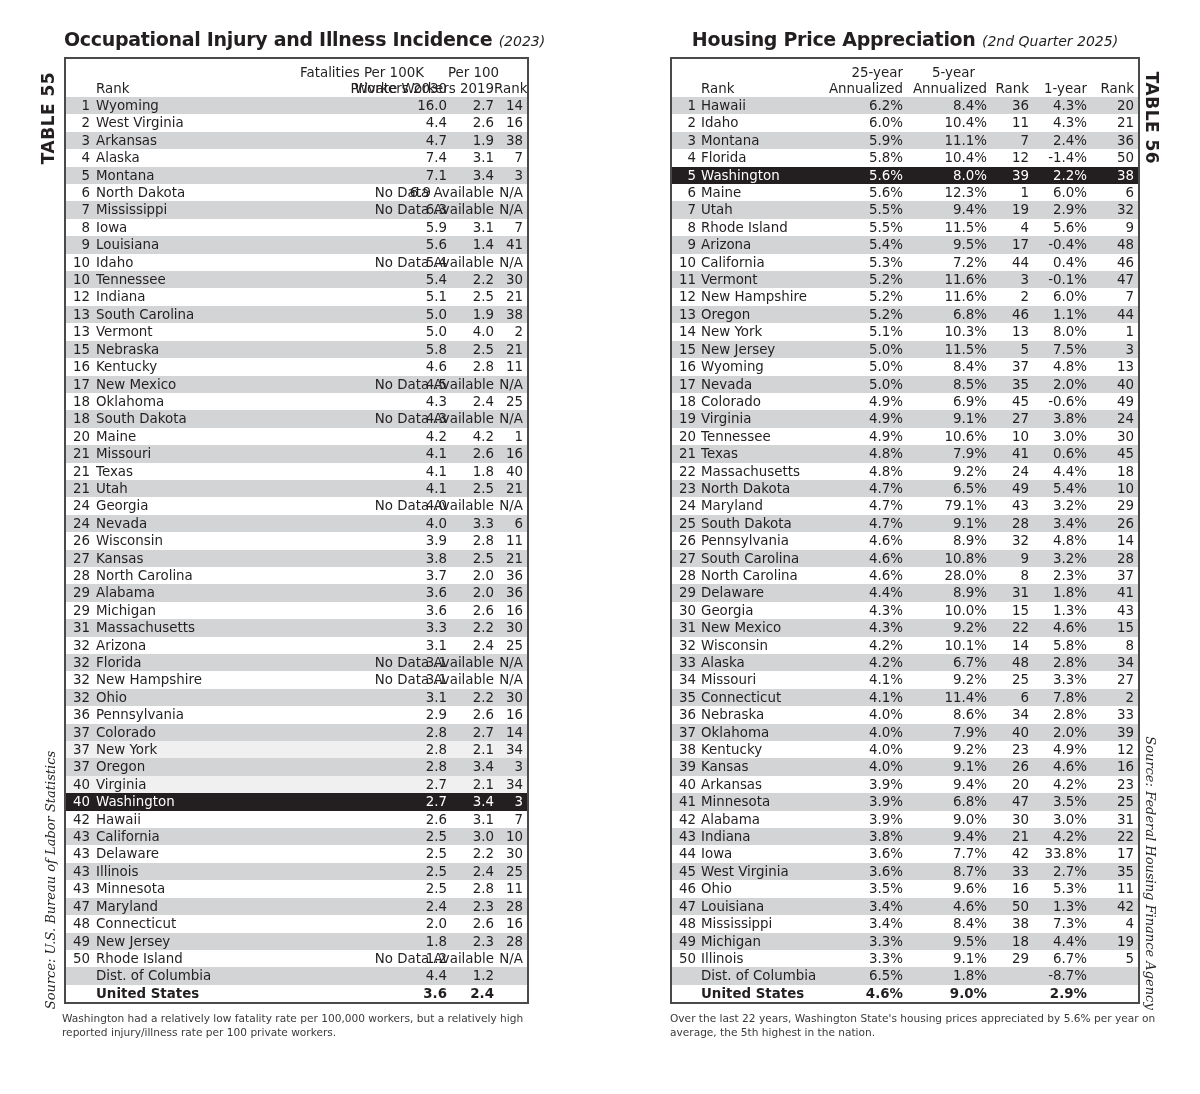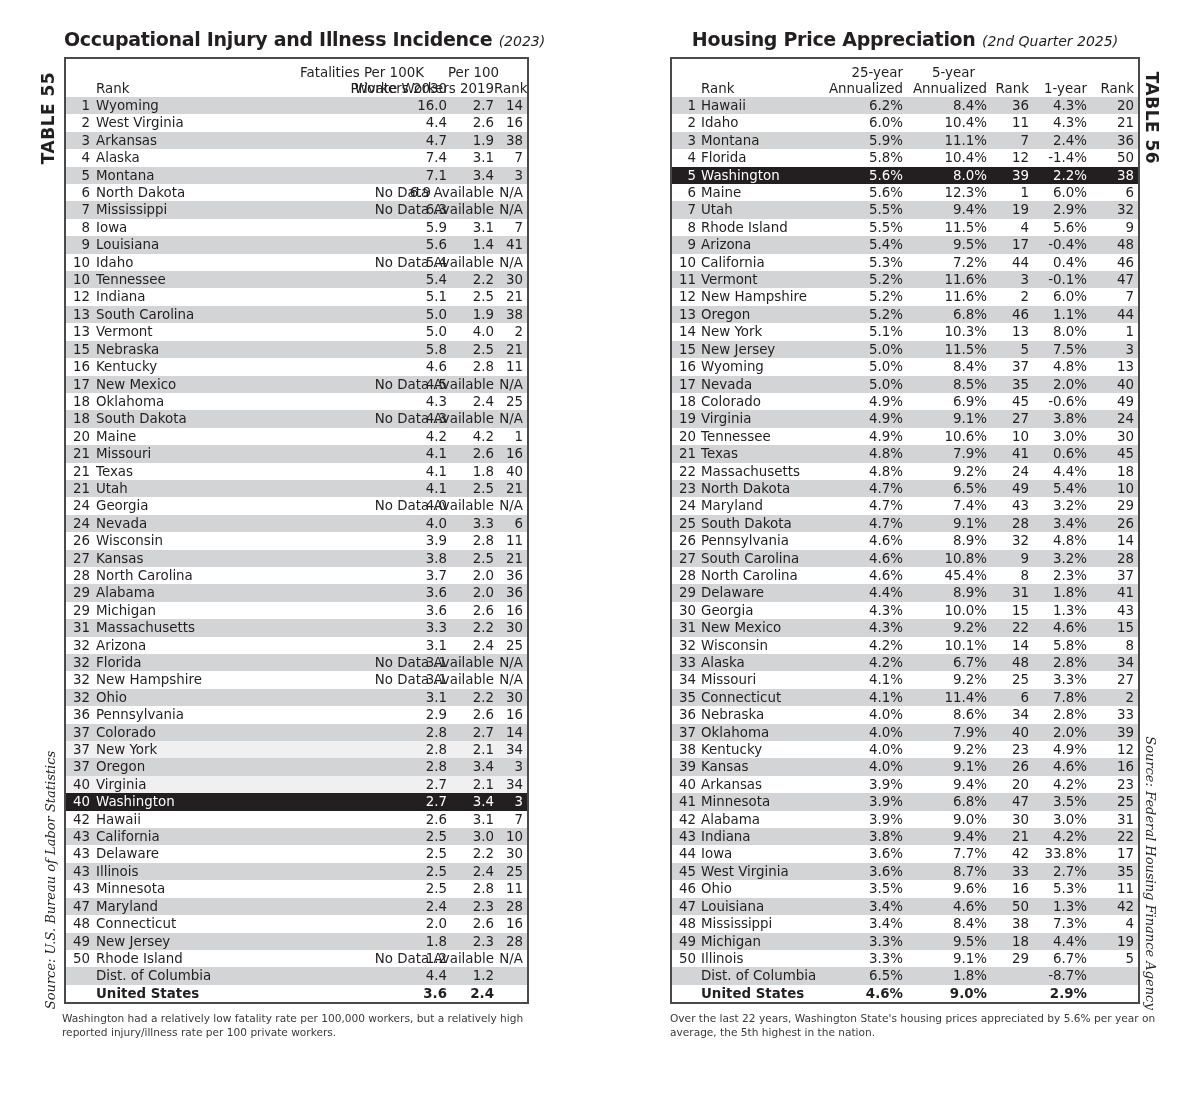--- a/index.html
+++ b/index.html
@@ -705,21 +705,21 @@
             <td class="r">4.7%</td>
             <td class="r">6.5%</td>
             <td class="r" style="padding-right:4px">49</td>
             <td class="r" style="padding-right:2px">5.4%</td>
             <td class="r" style="padding-right:4px">10</td>
           </tr>
           <tr class="even">
             <td class="r" style="padding-right:5px">24</td>
             <td class="l">Maryland</td>
             <td class="r">4.7%</td>
-            <td class="r">7.4%</td>
+            <td class="r">79.1%</td>
             <td class="r" style="padding-right:4px">43</td>
             <td class="r" style="padding-right:2px">3.2%</td>
             <td class="r" style="padding-right:4px">29</td>
           </tr>
           <tr class="odd">
             <td class="r" style="padding-right:5px">25</td>
             <td class="l">South Dakota</td>
             <td class="r">4.7%</td>
             <td class="r">9.1%</td>
             <td class="r" style="padding-right:4px">28</td>
@@ -741,21 +741,21 @@
             <td class="r">4.6%</td>
             <td class="r">10.8%</td>
             <td class="r" style="padding-right:4px">9</td>
             <td class="r" style="padding-right:2px">3.2%</td>
             <td class="r" style="padding-right:4px">28</td>
           </tr>
           <tr class="even">
             <td class="r" style="padding-right:5px">28</td>
             <td class="l">North Carolina</td>
             <td class="r">4.6%</td>
-            <td class="r">45.4%</td>
+            <td class="r">28.0%</td>
             <td class="r" style="padding-right:4px">8</td>
             <td class="r" style="padding-right:2px">2.3%</td>
             <td class="r" style="padding-right:4px">37</td>
           </tr>
           <tr class="odd">
             <td class="r" style="padding-right:5px">29</td>
             <td class="l">Delaware</td>
             <td class="r">4.4%</td>
             <td class="r">8.9%</td>
             <td class="r" style="padding-right:4px">31</td>

